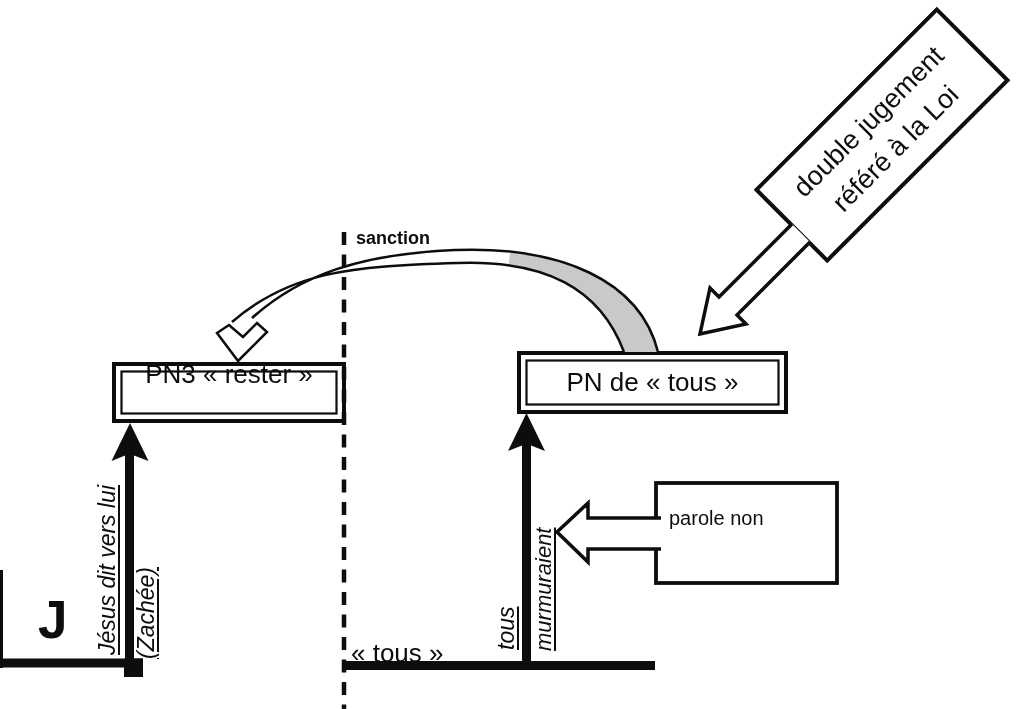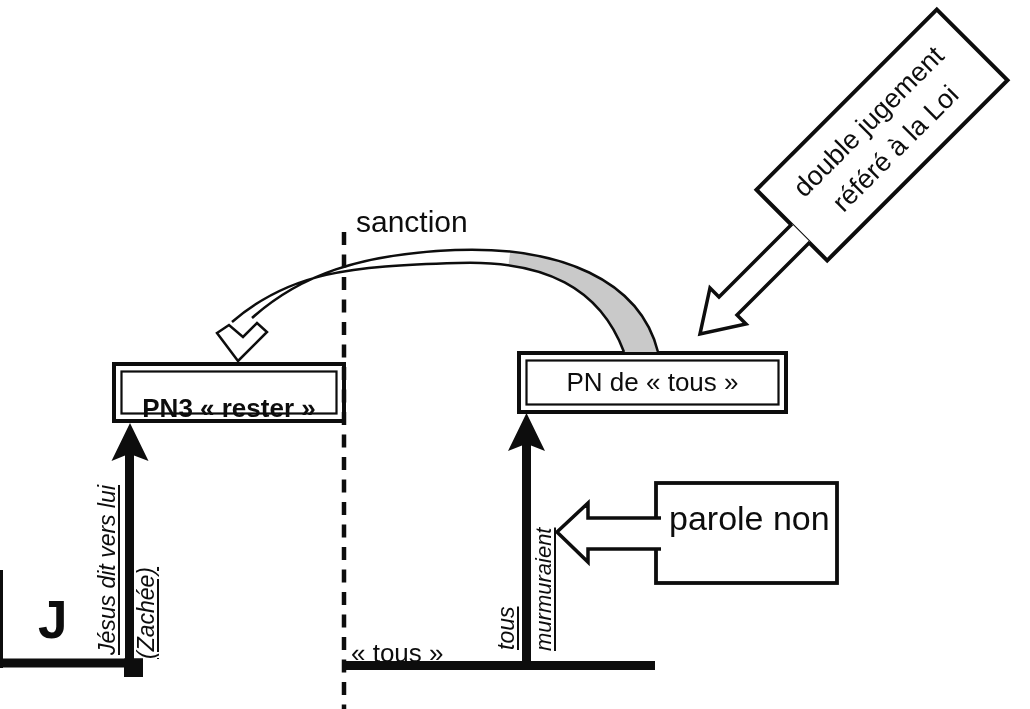--- a/index.html
+++ b/index.html
@@ -19,24 +19,24 @@
   }
   .rot{
     font-style:italic;
     text-decoration:underline;
     text-decoration-thickness:2px;
     text-underline-offset:3px;
     transform-origin:left top;
     transform:rotate(-90deg);
     font-size:23px;line-height:26px;height:26px;
   }
-  #sanction{left:356px;top:205px;font-size:30px;font-weight:normal;}
-  #pn3-label{left:114px;top:380px;width:230px;height:57px;font-weight:bold;}
+  #sanction{left:356px;top:228px;font-size:18px;font-weight:bold;}
+  #pn3-label{left:114px;top:346px;width:230px;height:57px;}
   #pntous-label{left:519px;top:353px;width:267px;height:59px;}
-  #parole-label{left:669px;top:499px;font-size:34px;line-height:39px;white-space:normal;width:165px;}
+  #parole-label{left:669px;top:499px;font-size:20px;line-height:39px;white-space:normal;width:165px;}
   #note-label{
     left:732px;top:97px;width:300px;height:76px;
     transform:rotate(-45deg);transform-origin:center center;
     font-size:27px;line-height:38px;text-align:center;
   }
   #j-label{left:38px;top:594px;font-size:53px;font-weight:bold;line-height:52px;}
   #tous-bottom{left:351px;top:638px;font-size:26px;}
   #jesus-rot{left:94px;top:655px;width:186px;}
   #zachee-rot{left:133px;top:659px;width:97px;}
   #tousr-rot{left:493px;top:650px;width:52px;}

